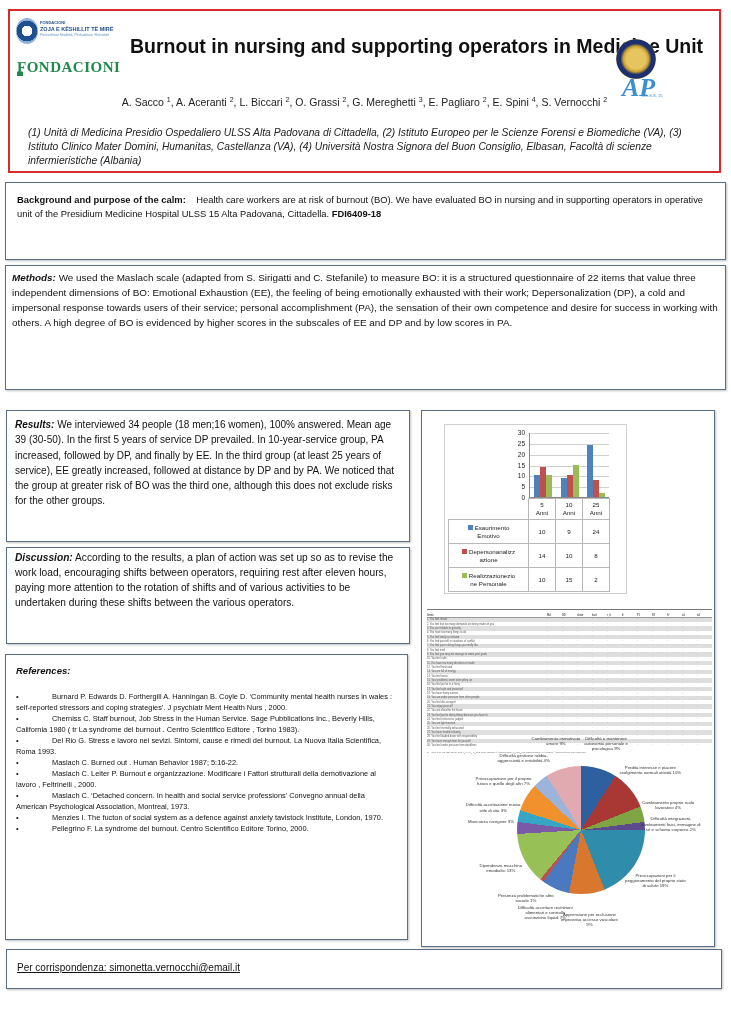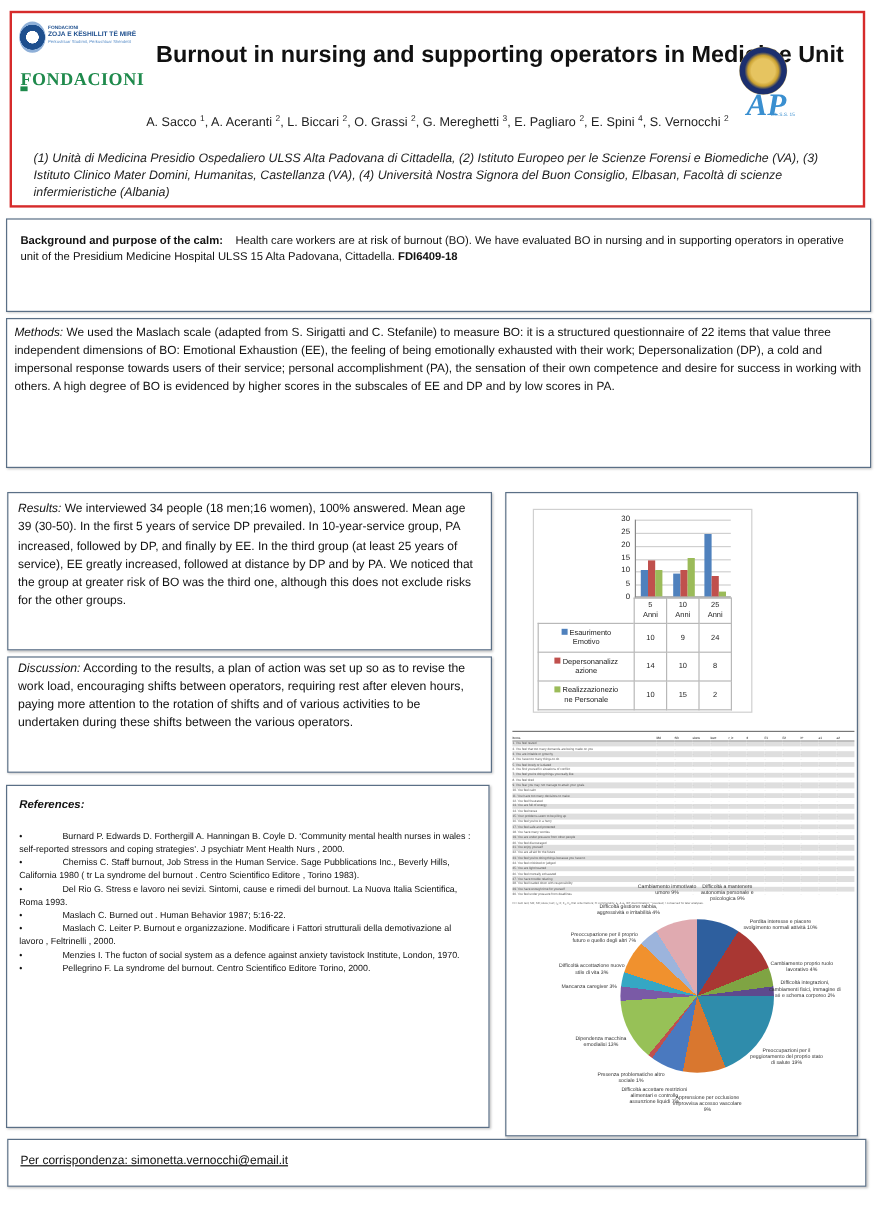--- a/index.html
+++ b/index.html
@@ -29,21 +29,21 @@
   #methods { left: 5px; top: 265px; width: 721px; height: 125px; padding: 4px 6px; font-size: 9.9px; line-height: 15px; }
   #results { left: 6px; top: 410px; width: 404px; height: 132px; padding: 6px 8px; font-size: 10px; line-height: 15.3px; }
   #discussion { left: 6px; top: 547px; width: 404px; height: 97px; padding: 2px 8px; font-size: 10.2px; line-height: 15px; }
   #references { left: 5px; top: 654px; width: 403px; height: 286px; padding: 10px 10px; font-size: 7.4px; line-height: 11px; }
   #refs-title { font-size: 9.5px; font-weight: bold; font-style: italic; margin-bottom: 15px; }
   .ref { position: relative; padding-left: 0; }
   .ref .bul { display: inline-block; width: 36px; }
   #right-panel { left: 421px; top: 410px; width: 294px; height: 537px; }
   #contact { left: 6px; top: 949px; width: 716px; height: 40px; padding: 12px 10px; font-size: 10px; text-decoration: underline; }
   b.hl { font-weight: bold; }
-  i.hl { font-weight: normal; font-style: italic; }
+  i.hl { font-weight: bold; font-style: italic; }
   
   #bar-chart { position: absolute; left: 22px; top: 13px; width: 183px; height: 170px; border: 1px solid #d0d0d0; background: #fff; }
   .yaxis-labels { position: absolute; left: 55px; top: 5px; width: 25px; }
   .ytick { position: absolute; right: 0; font-size: 6.5px; color: #222; text-align: right; width: 20px; }
   .plot { position: absolute; left: 84px; top: 8px; width: 80px; height: 65px; border-left: 1px solid #888; border-bottom: 1px solid #888; }
   .gridline { position: absolute; left: 0; width: 100%; height: 0; border-top: 1px solid #d0d0d0; }
   .bar { position: absolute; bottom: 0; width: 6px; }
   .tbl { position: absolute; border-collapse: collapse; font-size: 6.2px; color: #222; }
   .tbl td { border: 1px solid #b8b8b8; text-align: center; padding: 0; }
   .tbl td.lab { text-align: center; width: 80px; line-height: 8px; }
@@ -107,20 +107,21 @@
 </div>
 
 <div id="references" class="box">
   <div id="refs-title">References:</div>
   <div id="ref-list">
       <div class="ref"><span class="bul">•</span>Burnard P. Edwards D. Forthergill A. Hanningan B. Coyle D. ‘Community mental health nurses in wales : self-reported stressors and coping strategies’. J psychiatr Ment Health Nurs , 2000.</div>
       <div class="ref"><span class="bul">•</span>Cherniss C. Staff burnout, Job Stress in the Human Service. Sage Pubblications Inc., Beverly Hills, California 1980 ( tr La syndrome del burnout . Centro Scientifico Editore , Torino 1983).</div>
       <div class="ref"><span class="bul">•</span>Del Rio G. Stress e lavoro nei sevizi. Sintomi, cause e rimedi del burnout. La Nuova Italia Scientifica, Roma 1993.</div>
       <div class="ref"><span class="bul">•</span>Maslach C. Burned out . Human Behavior 1987; 5:16-22.</div>
       <div class="ref"><span class="bul">•</span>Maslach C. Leiter P. Burnout e organizzazione. Modificare i Fattori strutturali della demotivazione al lavoro , Feltrinelli , 2000.</div>
+      <div class="ref"><span class="bul">•</span>Maslach C. ‘Detached concern. In health and social service professions’ Convegno annual della American Psychological Association, Montreal, 1973.</div>
       <div class="ref"><span class="bul">•</span>Menzies I. The fucton of social system as a defence against anxiety tavistock Institute, London, 1970.</div>
       <div class="ref"><span class="bul">•</span>Pellegrino F. La syndrome del burnout. Centro Scientifico Editore Torino, 2000.</div>
     </div>
 </div>
 
 <div id="right-panel" class="box">
   <div id="bar-chart">
     <div class="yaxis-labels" id="yticks">
         <div class="ytick" style="top: -1px;">30</div>
         <div class="ytick" style="top: 9.83333px;">25</div>

